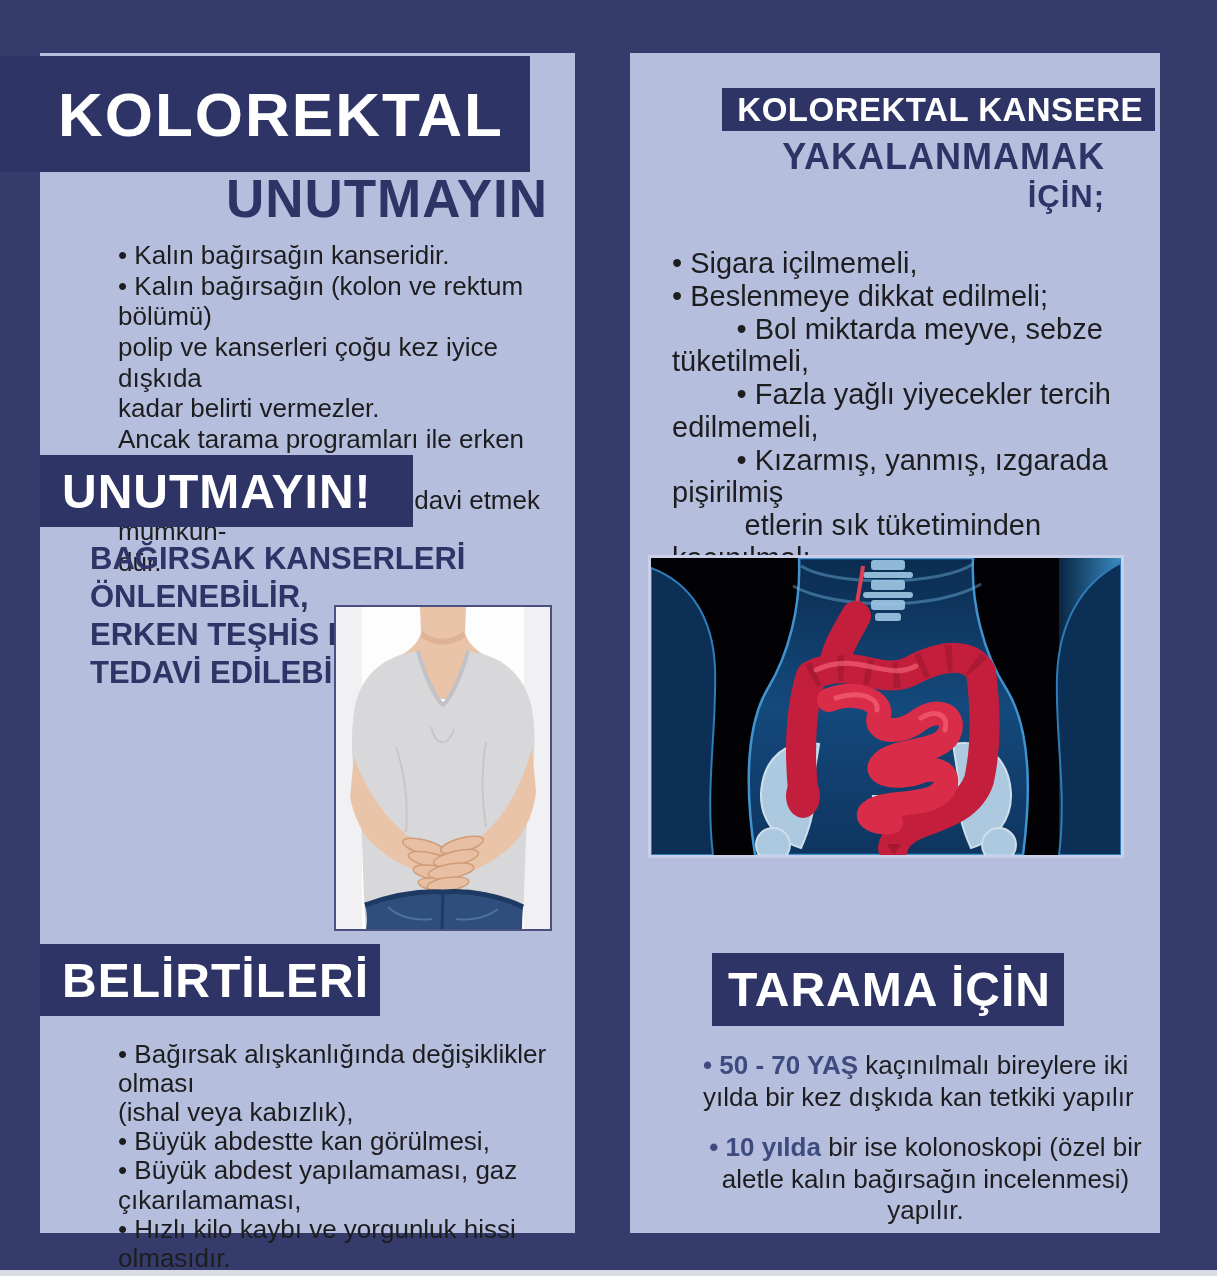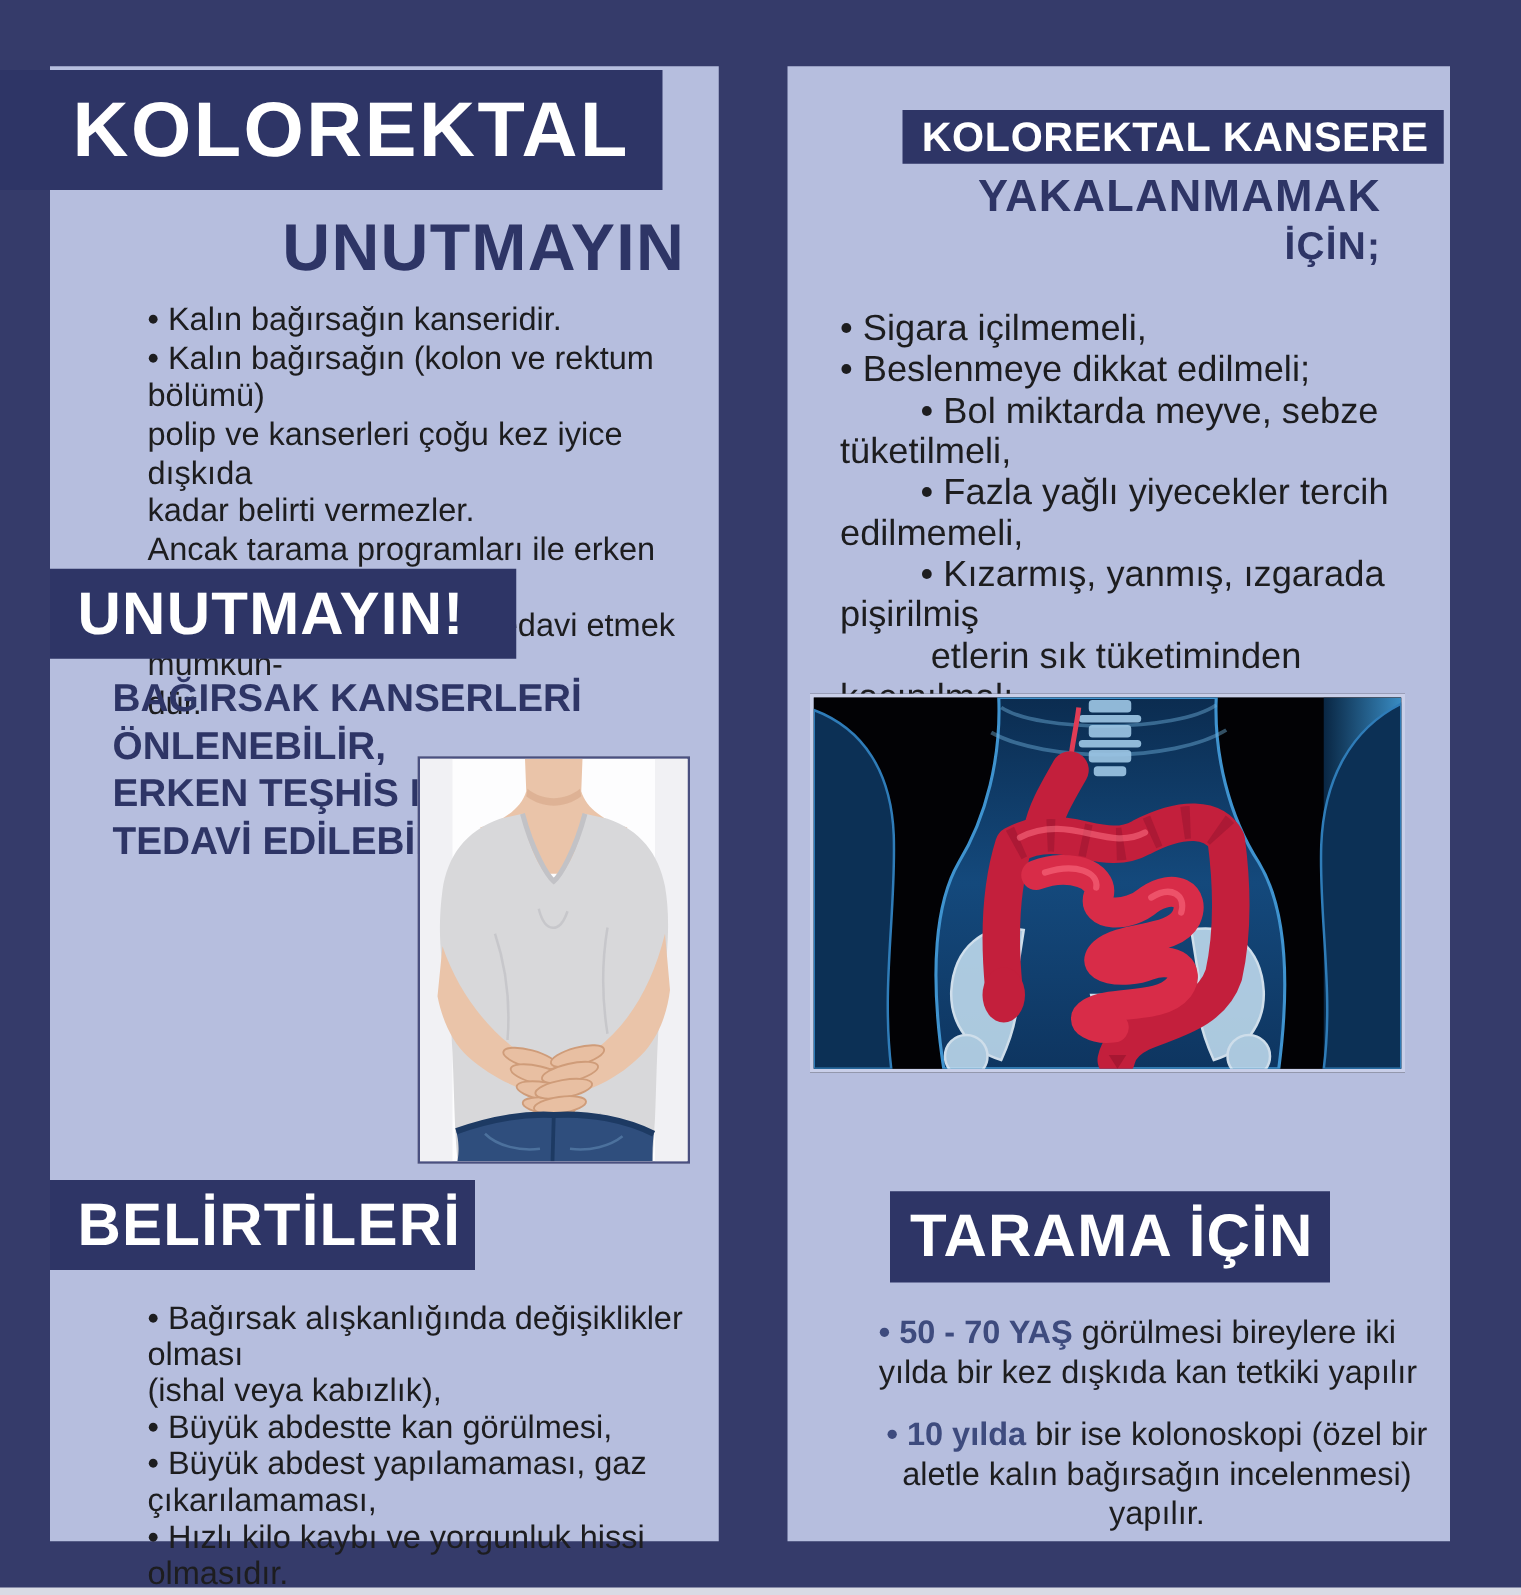--- a/index.html
+++ b/index.html
@@ -9,21 +9,21 @@
     background:#353b6a;
     font-family:"Liberation Sans","DejaVu Sans",sans-serif;
   }
   .panel{position:absolute;top:53px;height:1180px;background:#b6bede;}
   .panel-left{left:40px;width:535px;}
   .panel-right{left:630px;width:530px;}
 
   .navy-box{position:absolute;background:#2e3566;display:flex;align-items:center;}
   .box-title{color:#ffffff;font-weight:800;letter-spacing:1px;white-space:nowrap;}
 
-  .kolorektal-box{left:0;top:56px;width:530px;height:96px;padding-left:58px;box-sizing:border-box;}
+  .kolorektal-box{left:0;top:56px;width:530px;height:116px;padding-left:58px;box-sizing:border-box;}
   .kolorektal-box .box-title{font-size:62px;letter-spacing:2px;}
 
   .kanserler{position:absolute;left:40px;top:168px;width:522px;box-sizing:border-box;
     padding-right:14px;text-align:right;color:#2e3566;font-size:53px;font-weight:800;letter-spacing:1px;}
 
   .body-text{position:absolute;color:#1d1d1f;font-size:26px;line-height:1.18;white-space:pre-line;}
   .intro-text{left:118px;top:240px;width:455px;}
   .symptoms-text{left:118px;top:1040px;width:455px;line-height:1.12;}
 
   .unutmayin-box{left:40px;top:455px;width:373px;height:72px;padding-left:22px;box-sizing:border-box;align-items:center;}
@@ -221,21 +221,21 @@
       </g>
       <path d="M236,286 L250,286 L243,297 Z" fill="#a71732"></path>
     </svg>
   </div>
 
   <div class="navy-box tarama-box">
     <span class="box-title">TARAMA İÇİN</span>
   </div>
 
   <div class="screening screening-1">
-    <span class="accent">• 50 - 70 YAŞ </span><span>görülmesi bireylere iki yılda bir kez dışkıda kan tetkiki yapılır</span>
+    <span class="accent">• 50 - 70 YAŞ </span><span>kaçınılmalı bireylere iki yılda bir kez dışkıda kan tetkiki yapılır</span>
   </div>
 
   <div class="screening screening-2">
     <span class="accent">• 10 yılda </span><span>bir ise kolonoskopi (özel bir aletle kalın bağırsağın incelenmesi) yapılır.</span>
   </div>
 
   <div class="bottom-strip"></div>
 </div>
 
 </body></html>

